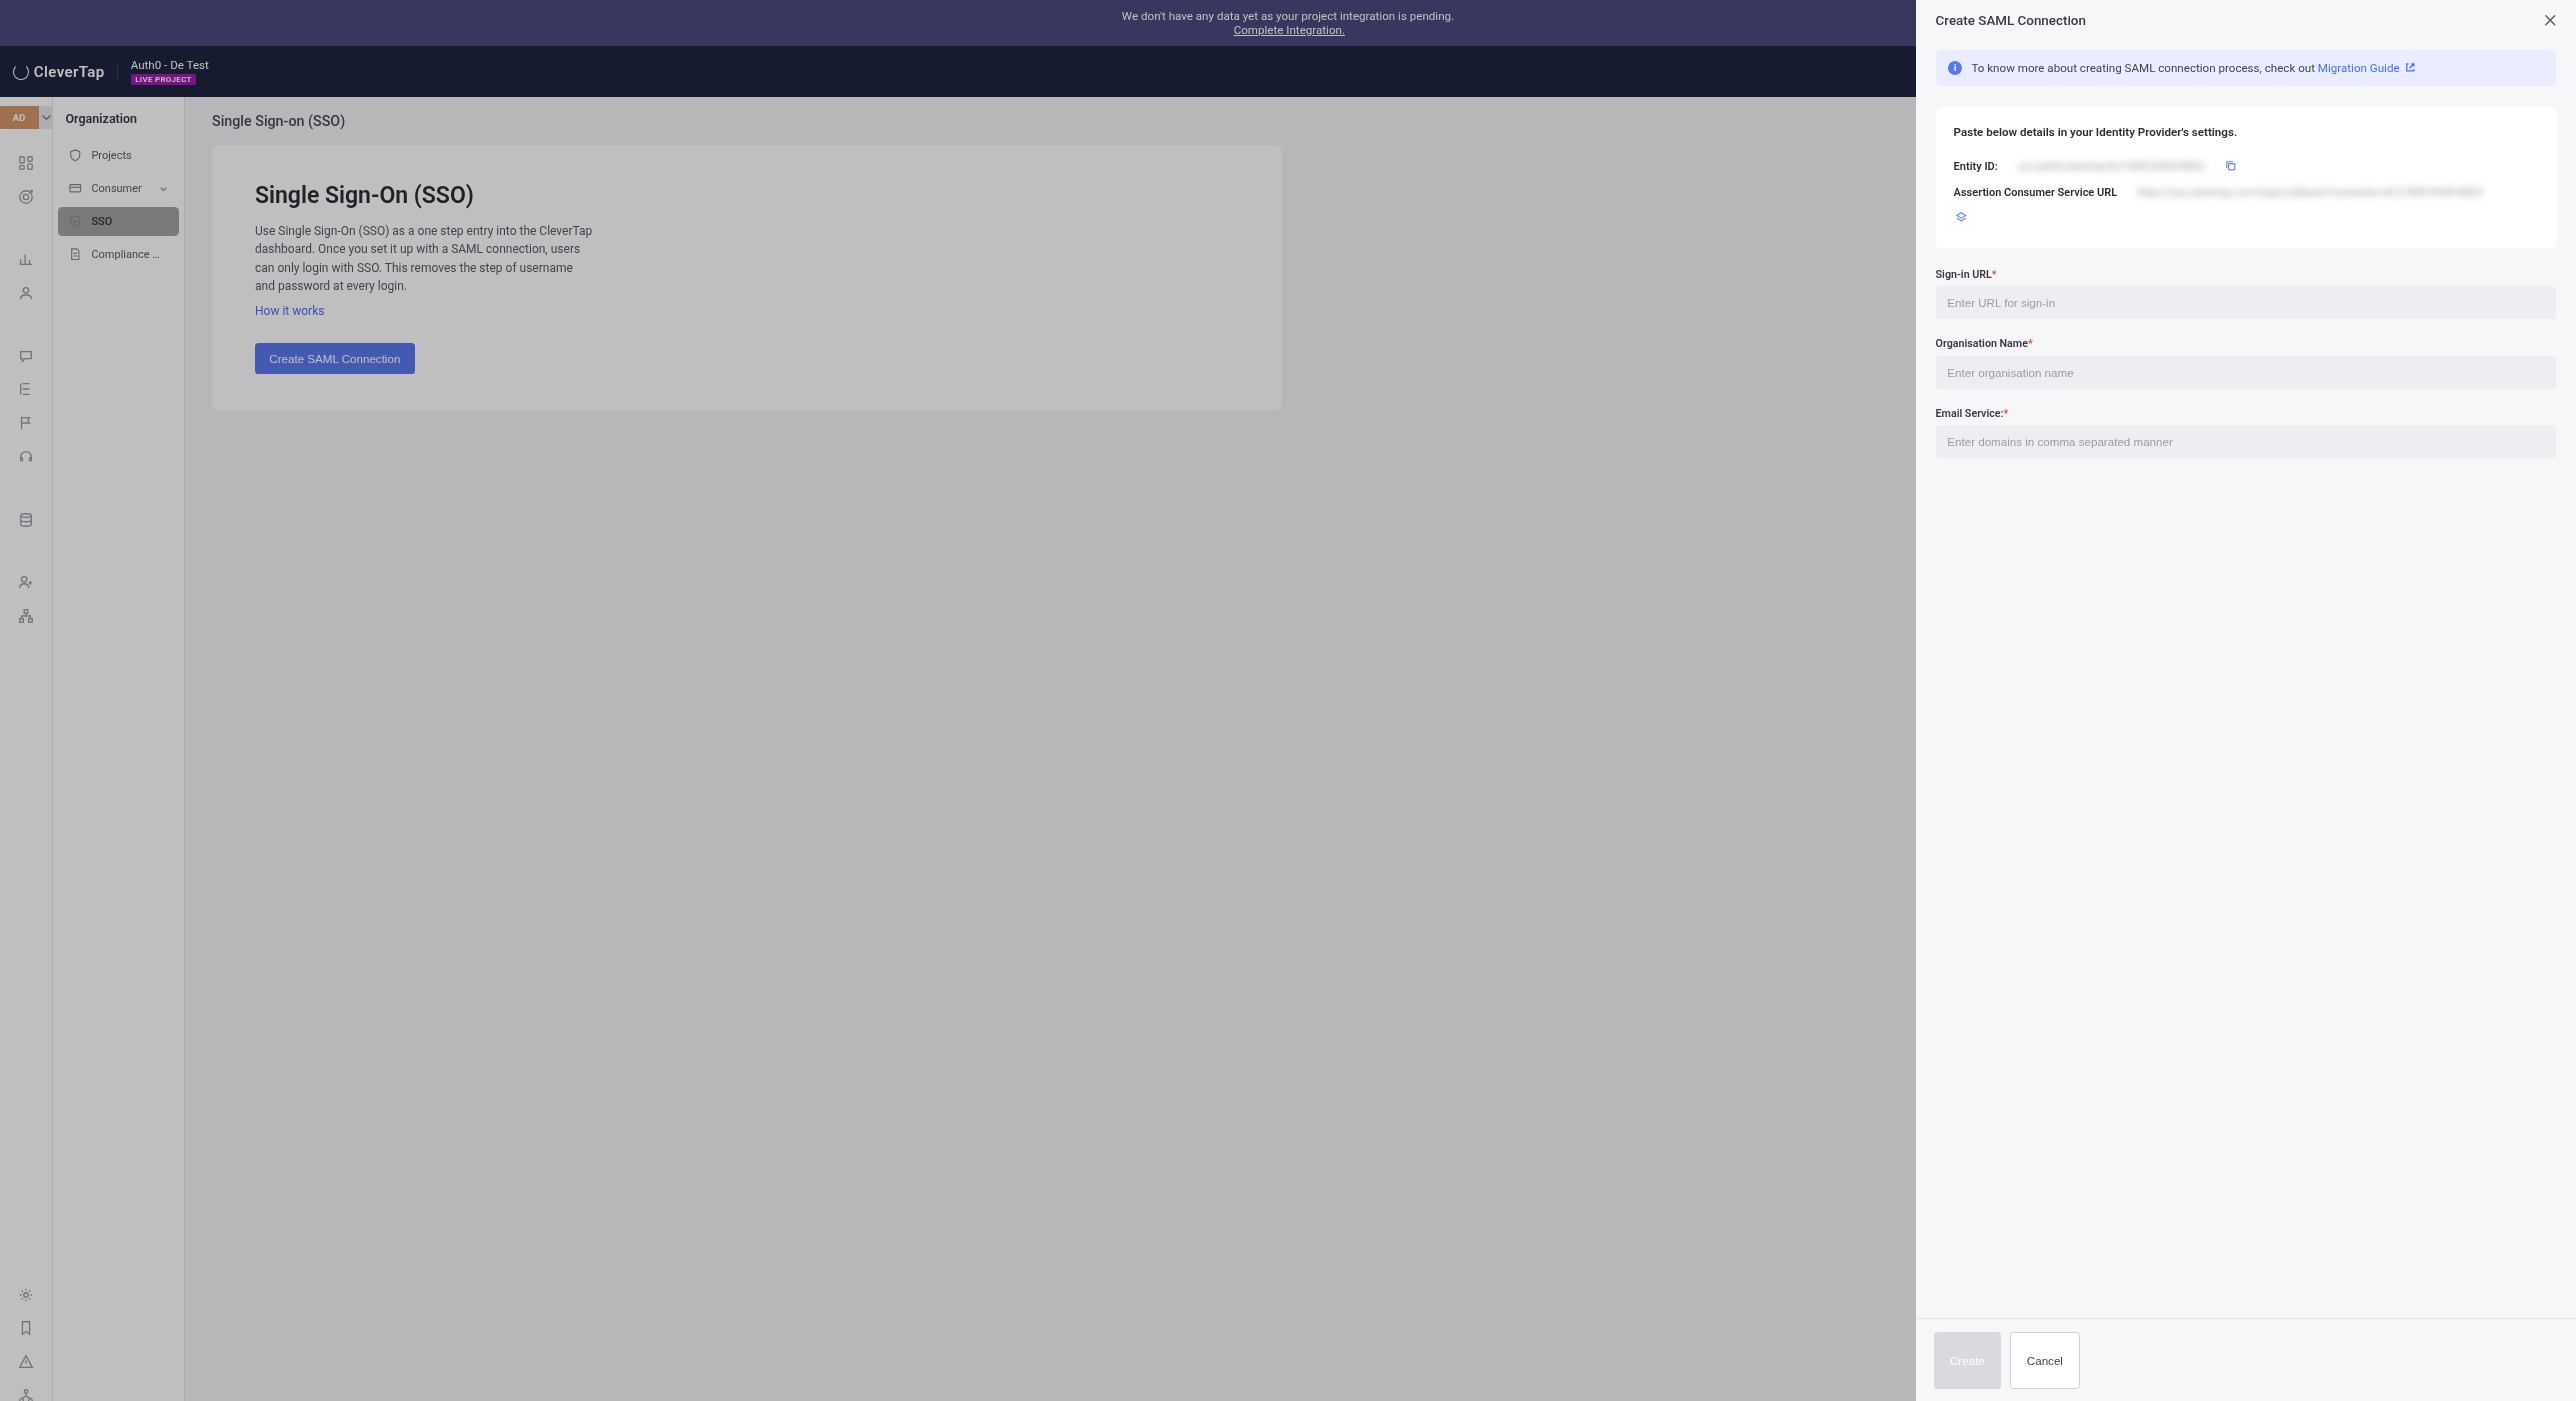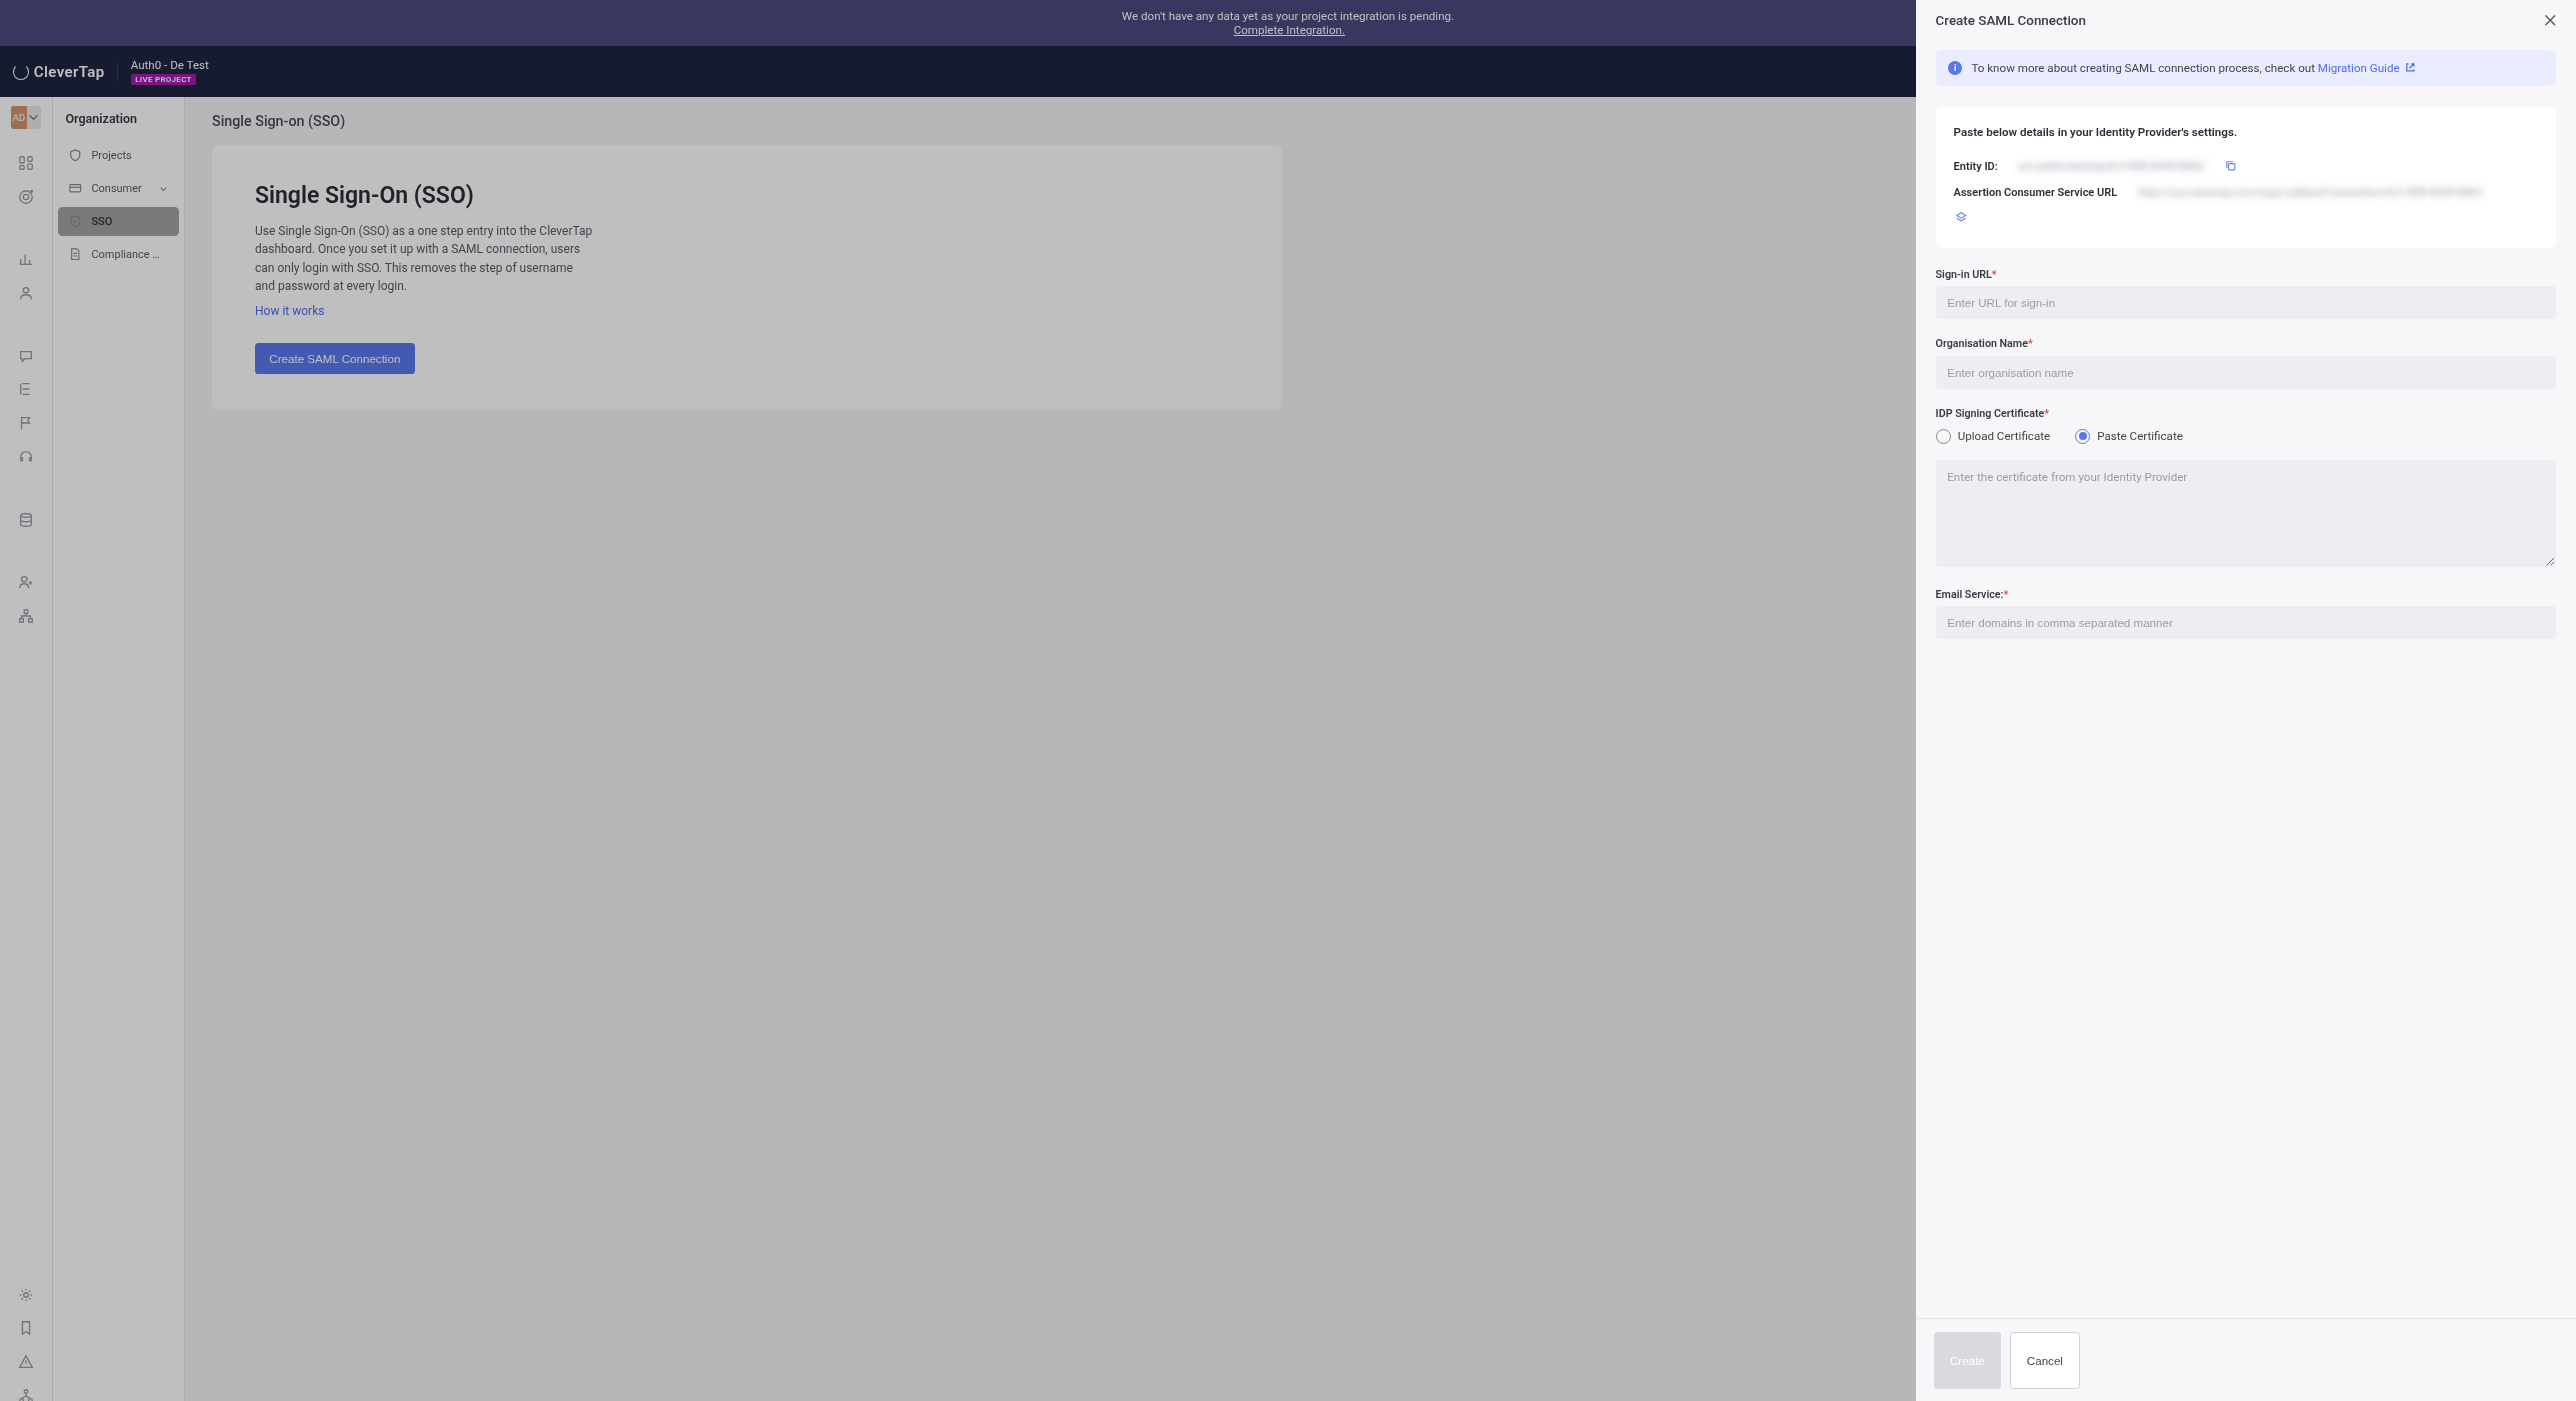--- a/index.html
+++ b/index.html
@@ -16,21 +16,21 @@
     .project-info { margin-left: 12.5px; display:flex; flex-direction: column; gap:2.7px; align-items:flex-start;}
     .project-name { font-size: 11.6px; }
     .live-badge { background: #a21caf; color: #fff; font-size: 8px; padding: 0.9px 4.5px; border-radius: 1.8px; font-weight: 600; letter-spacing: 0.3px; }
 
     
     .layout { display: flex; height: calc(100vh - 77px); background: #f5f5f7; }
 
     
     .icon-rail { width: 53px; background: #fff; border-right: 0.9px solid #e4e4e8; display: flex; flex-direction: column; align-items: center; padding-top: 9px; gap: 1.8px; }
     .avatar-box { display:flex; align-items:center; margin-bottom: 16px;}
-    .avatar { width: 16px; height: 23px; background: #d4966a; color: #fff; display: flex; align-items: center; justify-content: center; font-size: 9.8px; font-weight: 400; border-radius: 2.7px 0 0 2.7px; }
+    .avatar { width: 40px; height: 23px; background: #d4966a; color: #fff; display: flex; align-items: center; justify-content: center; font-size: 9.8px; font-weight: 700; border-radius: 2.7px 0 0 2.7px; }
     .avatar-chev { width: 14.3px; height:23px; background:#e9e9eb; display:flex; align-items:center; justify-content:center; border-radius: 0 2.7px 2.7px 0;}
     .rail-icon { width: 32px; height: 32px; display: flex; align-items: center; justify-content: center; color: #9a9aa8; border-radius: 5.3px; cursor: pointer; }
     .rail-spacer { height: 27px; }
     .rail-bottom { margin-top: auto; margin-bottom: 9px; display:flex; flex-direction:column; align-items:center; gap:1.8px;}
 
     
     .side-nav { width: 132px; background: #fff; border-right: 0.9px solid #e4e4e8; display:flex; flex-direction:column; }
     .side-nav-title { font-size: 12.5px; font-weight: 600; color: #3a3a48; padding: 14.3px 12.5px 12.5px; }
     .nav-item { display: flex; align-items: center; gap: 9px; padding: 8px 10.7px; margin: 1.8px 5.3px; font-size: 11px; color: #5c5c6a; border-radius: 4.5px; cursor: pointer; }
     .nav-item.active { background: #a3a3a3; color: #333; font-weight: 500; }
@@ -331,36 +331,20 @@
     <div class="form-group">
       <label class="form-label"><span>Sign-in URL</span><span class="req">*</span></label>
       <input class="form-input" placeholder="Enter URL for sign-in" style="">
     </div>
 
     <div class="form-group">
       <label class="form-label"><span>Organisation Name</span><span class="req">*</span></label>
       <input class="form-input" placeholder="Enter organisation name" style="">
     </div>
 
-    <div class="form-group">
-      <label class="form-label"><span>IDP Signing Certificate</span><span class="req">*</span></label>
-      <div class="radio-row">
-        <div class="radio-opt">
-          <span class="radio-circle"></span>
-          <span>Upload Certificate</span>
-        </div>
-        <div class="radio-opt">
-          <span class="radio-circle checked">
-              <span class="radio-dot"></span>
-            </span>
-          <span>Paste Certificate</span>
-        </div>
-      </div>
-      <textarea class="form-textarea" placeholder="Enter the certificate from your Identity Provider" style=""></textarea>
-    </div>
 
     <div class="form-group">
       <label class="form-label"><span>Email Service:</span><span class="req">*</span></label>
       <input class="form-input" placeholder="Enter domains in comma separated manner" style="">
     </div>
   </div>
   <div class="panel-footer">
     <button class="btn-create">Create</button>
     <button class="btn-cancel">Cancel</button>
   </div>

